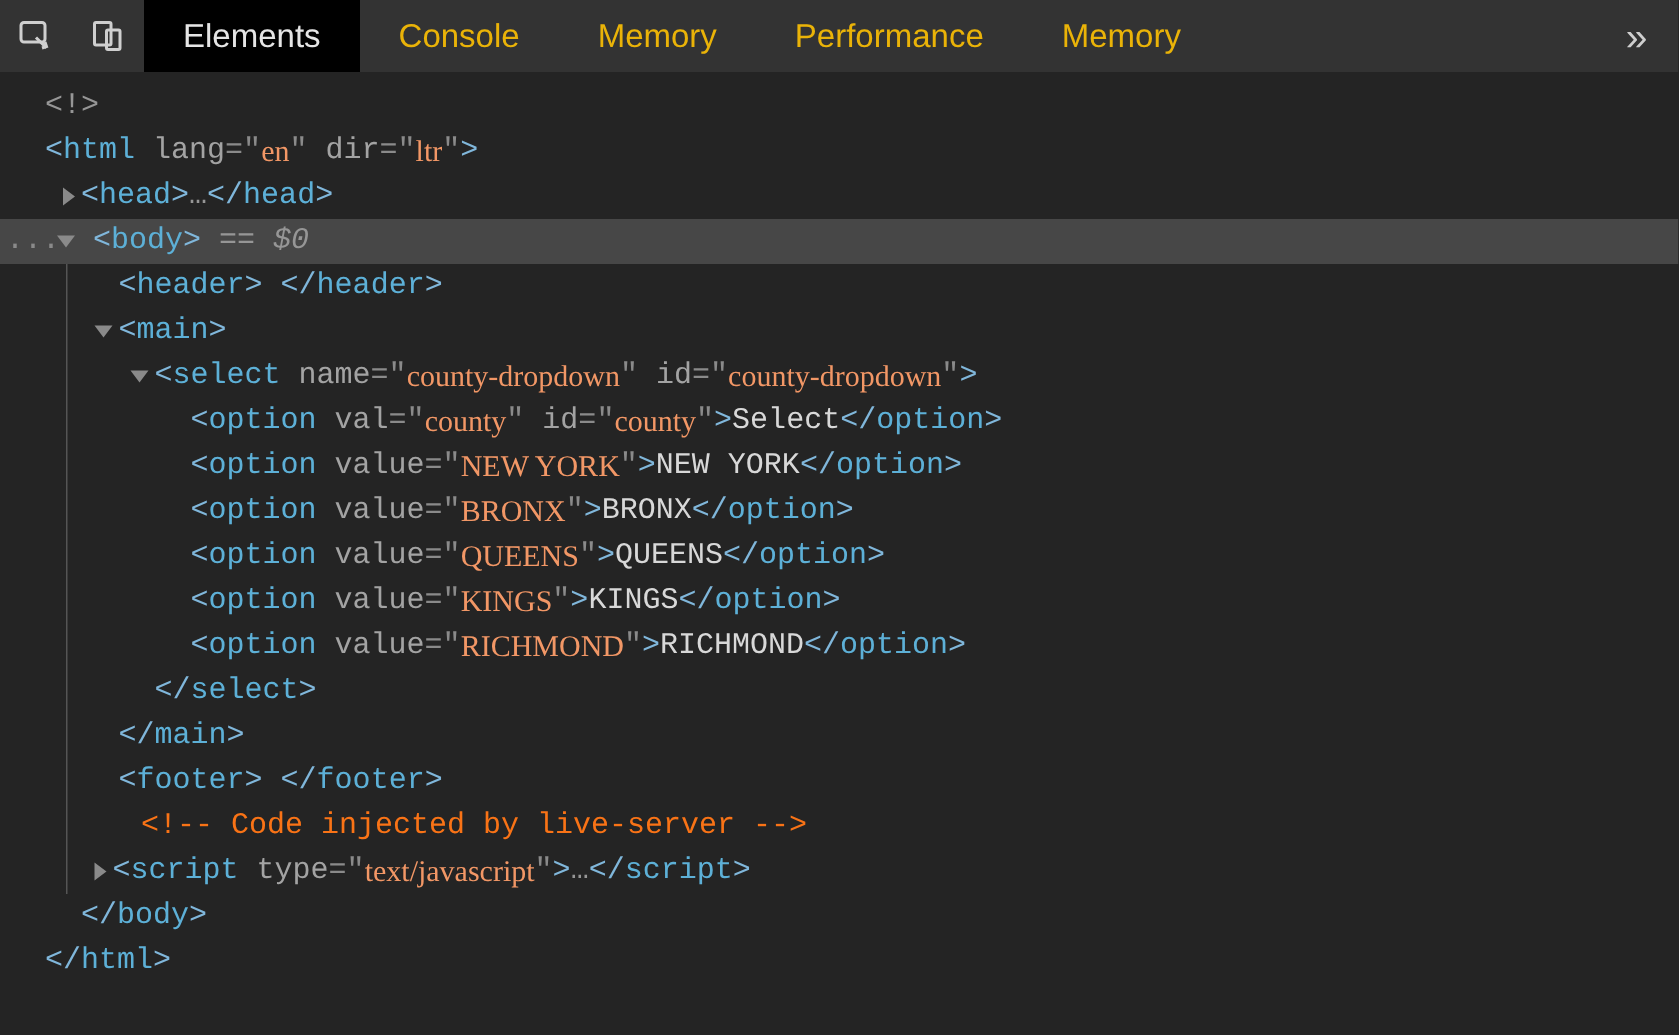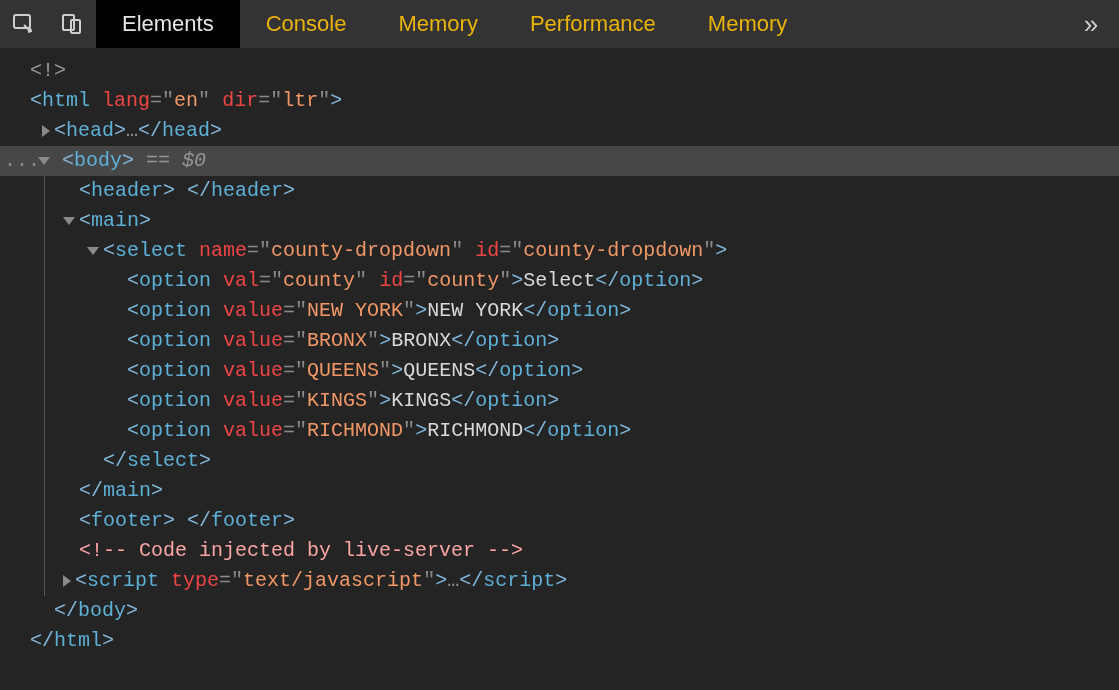--- a/index.html
+++ b/index.html
@@ -81,27 +81,27 @@
   }
   .guide{
     border-left:1px solid #555;
     margin-left:44px;
     padding-left:0;
   }
 
   
   .punct { color:#80b7db; }            
   .tag   { color:#5db0d7;font-family:Liberation Mono, monospace; }
-  .attr  { color:#ef4444; }
+  .attr  { color:#a3a3a3; }
   .eq    { color:#8a8a8a; }
-  .str   { color:#f29766; }
+  .str   { color:#f29766;font-family:Liberation Serif, serif; }
   .txt   { color:#d8d8d8; }
   .grey  { color:#969696; }
   .greyital { color:#969696; font-style:italic; }
-  .comment{ color:#fca5a5; }
+  .comment{ color:#f97316;margin-left:15px; }
 
   .spacer-sel{ width:8px; display:inline-block; } 
 </style>
 </head>
 <body>
 
 <div class="tabstrip">
   <div class="iconbtn">
     <svg viewBox="0 0 24 24">
         <rect x="2" y="3" width="16" height="13" rx="2"></rect>

